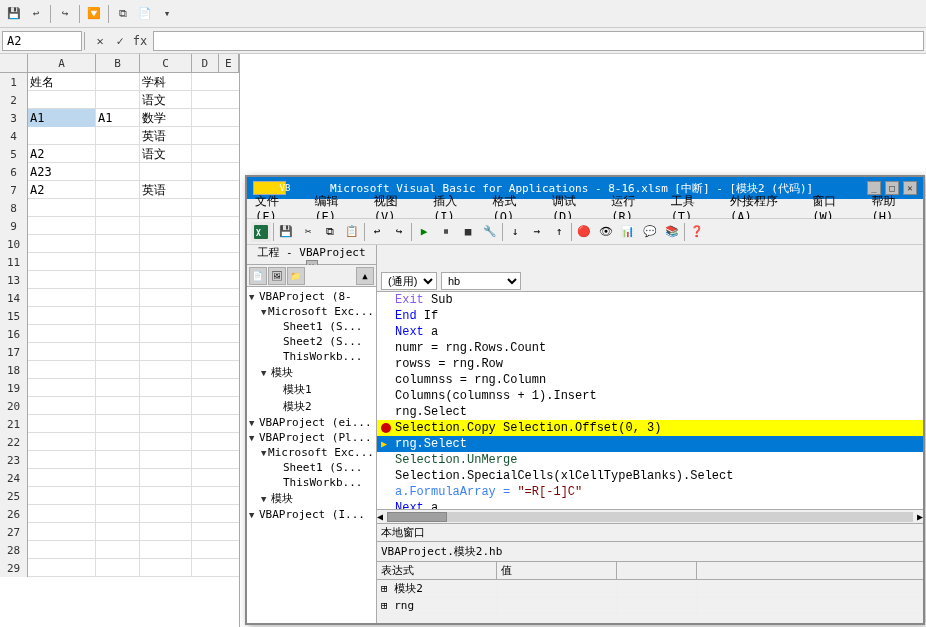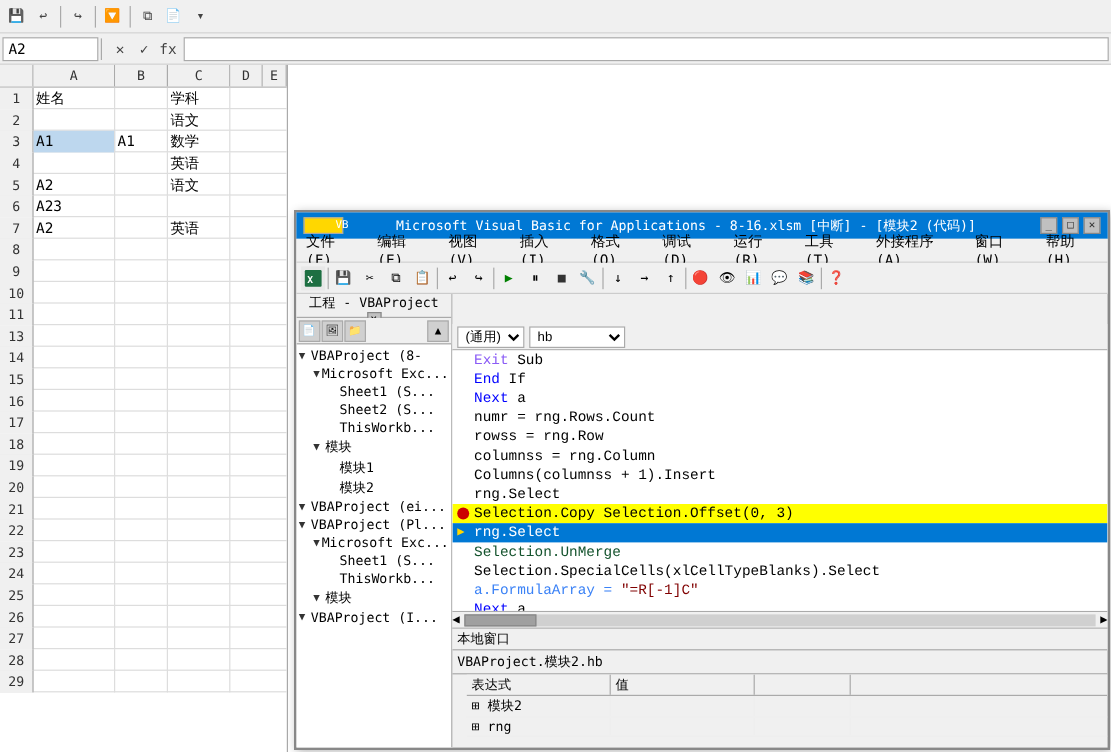--- a/index.html
+++ b/index.html
@@ -349,21 +349,20 @@
       background: #f0f0f0;
       border-bottom: 1px solid #aaa;
       display: flex;
       align-items: center;
       padding: 0 4px;
       font-size: 11px;
     }
     .local-table {
       flex: 1;
       overflow: hidden;
-      padding-left: 12px;
     }
     .local-table-header {
       display: flex;
       background: #f0f0f0;
       border-bottom: 1px solid #aaa;
       font-size: 11px;
     }
     .local-col {
       padding: 1px 4px;
       border-right: 1px solid #aaa;

